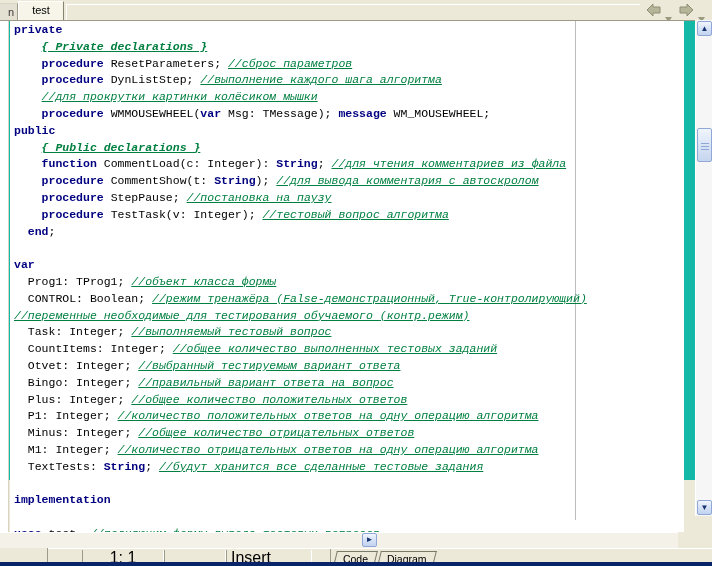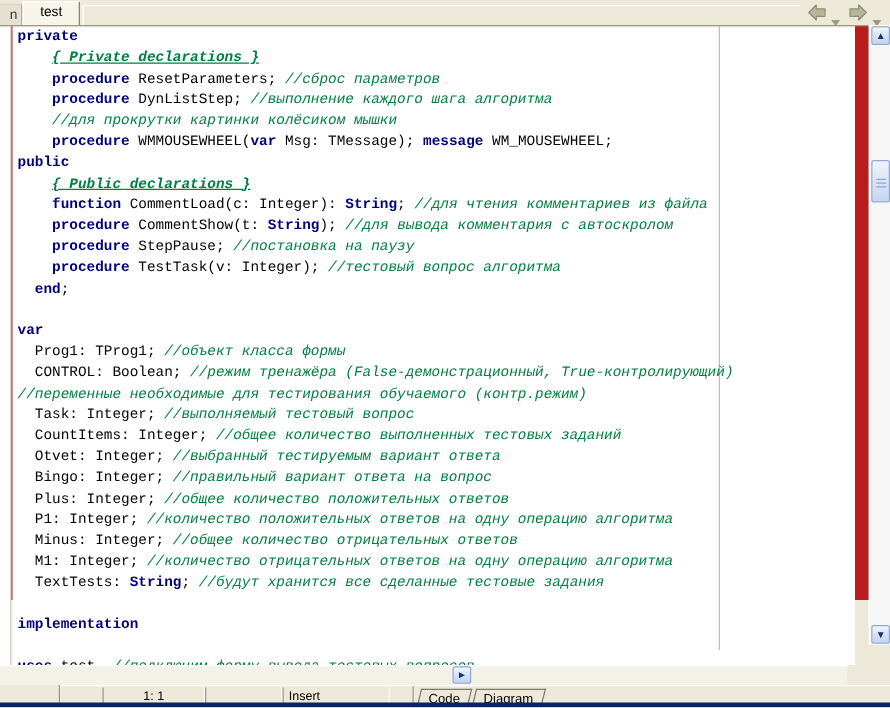--- a/index.html
+++ b/index.html
@@ -98,21 +98,21 @@
     top: 8px;
     width: 7px; height: 5px;
     cursor: default;
   }
 
   
   .editor-frame {
     position: absolute;
     left: 0; top: 20px;
     width: 712px; height: 460px;
-    background: #b91c1c;
+    background: #14b8a6;
     border-top: 1px solid #9d9b87;
     box-sizing: border-box;
   }
   .gutter {
     position: absolute;
     left: 0; top: 0;
     width: 9px; height: 511px;
     background: #ffffff;
     border-right: 1px solid #d8d4c4;
     box-sizing: border-box;
@@ -135,21 +135,21 @@
     left: 4px; top: 1px;
     font-family: "Liberation Mono", "DejaVu Sans Mono", monospace;
     font-size: 11.5px;
     line-height: 16.8px;
     white-space: pre;
     color: #000000;
   }
   .code .ln { display: block; height: 16.8px; }
   .kw  { color: #000080; font-weight: bold; }
   .id  { color: #000000; }
-  .cm  { color: #008040; font-style: italic; }
+  .cm  { color: #008040; font-style: italic; text-decoration: underline; }
   .cmb { color: #008040; font-style: italic; font-weight: bold; text-decoration: underline; }
 
   
   .vscroll {
     position: absolute;
     right: 0; top: 20px;
     width: 17px; height: 496px;
     background: #f7f7f7;
     border-left: 1px solid #ffffff;
     box-sizing: border-box;
@@ -235,21 +235,21 @@
     width: 712px; height: 18px;
     background: #ece9d8;
     border-top: 1px solid #ffffff;
     box-sizing: border-box;
   }
   .status-cell {
     position: absolute;
     top: 1px;
     height: 15px;
     line-height: 15px;
-    font-size: 10px;
+    font-size: 16px;
     color: #000000;
     border-left: 1px solid #9d9b87;
     border-right: 1px solid #ffffff;
     box-sizing: border-box;
     padding: 0 4px;
     white-space: nowrap;
   }
   #cell-pos   { left: 82px;  width: 82px; text-align: center; }
   #cell-mod   { left: 164px; width: 62px; }
   #cell-ins   { left: 226px; width: 86px; }

